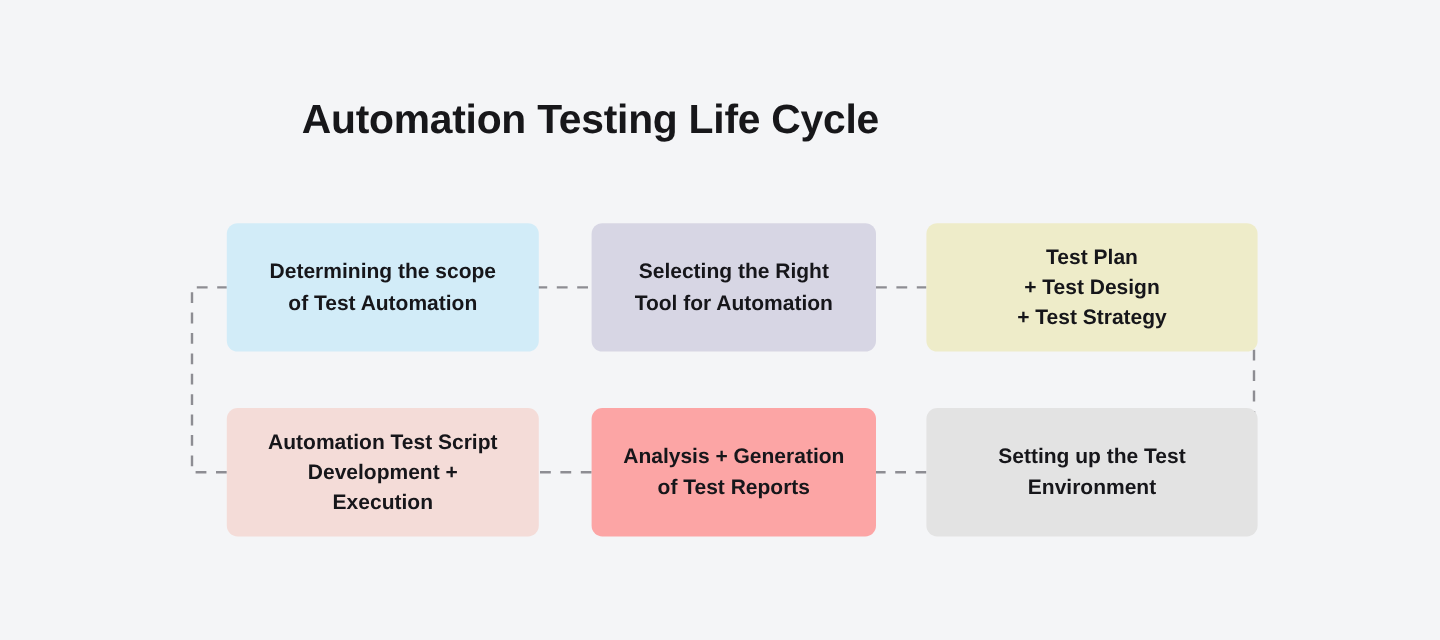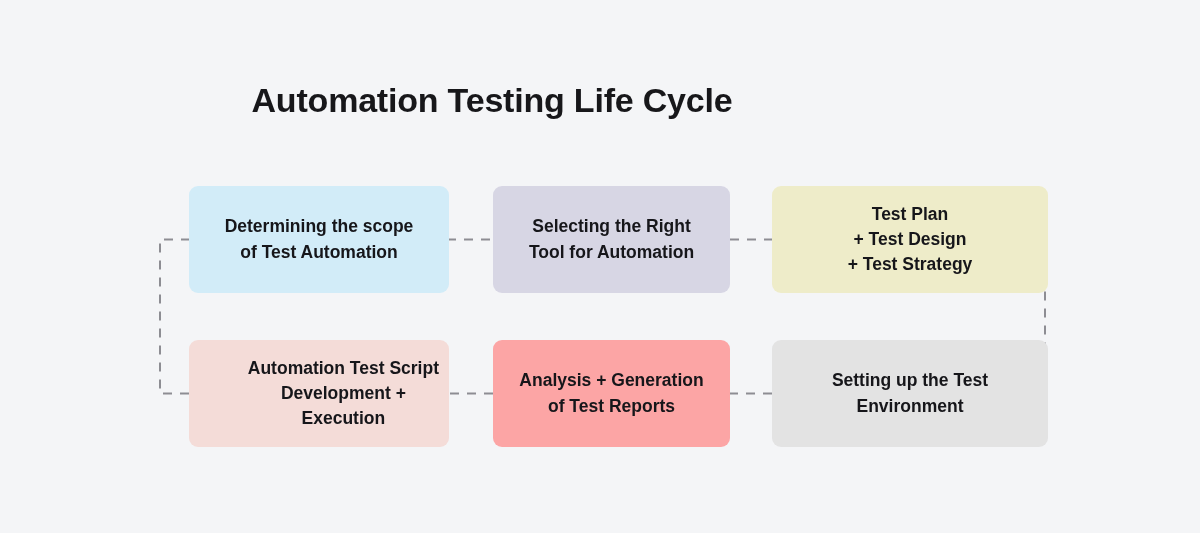--- a/index.html
+++ b/index.html
@@ -109,19 +109,19 @@
   <div class="node row-bot col-3" style="background:#e3e3e3;">
     <span class="node-label">Setting up the Test
 Environment</span>
   </div>
 
   <div class="node row-bot col-2" style="background:#fca5a5;">
     <span class="node-label">Analysis + Generation
 of Test Reports</span>
   </div>
 
-  <div class="node row-bot col-1" style="background:#f4dcd8;justify-content:flex-end;">
+  <div class="node row-bot col-1" style="background:#f4dcd8;">
     <span class="node-label">Automation Test Script
 Development +
 Execution</span>
   </div>
 
 </div>
 
 </body></html>

